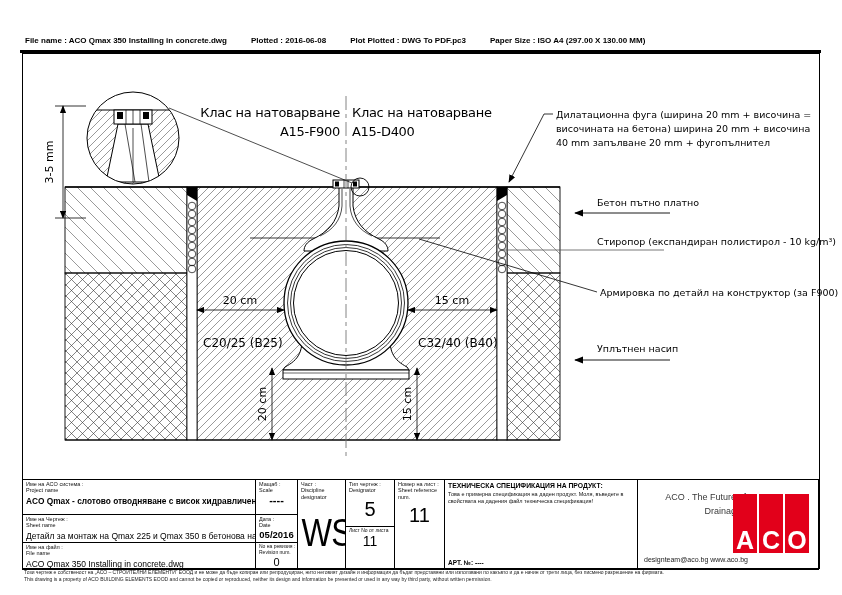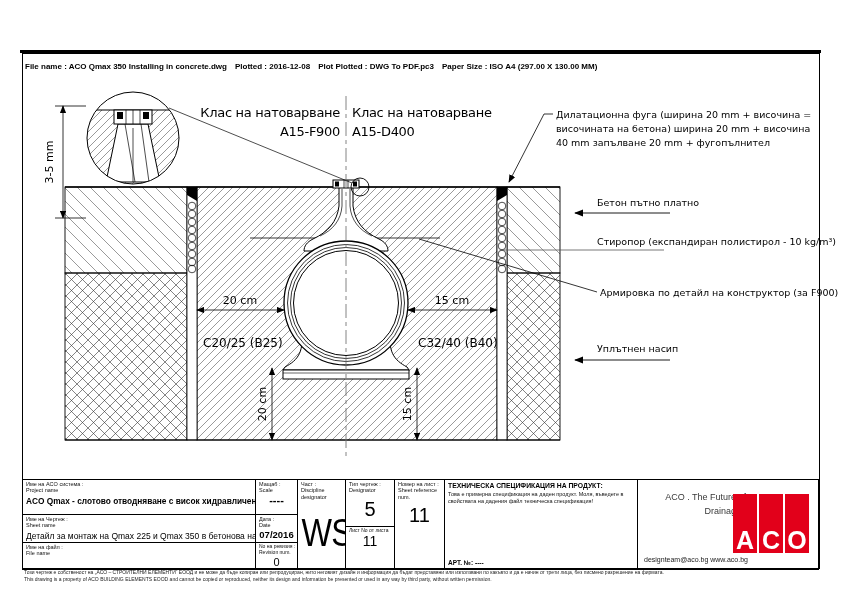--- a/index.html
+++ b/index.html
@@ -4,21 +4,21 @@
 <style>
   html,body{margin:0;padding:0;}
   body{
     width:842px;height:595px;position:relative;background:#fff;
     font-family:"Liberation Sans","DejaVu Sans",sans-serif;color:#000;
     overflow:hidden;
   }
   
   .plot-header{
     position:absolute;left:25px;top:36px;width:800px;
-    font-size:8px;font-weight:bold;letter-spacing:0;display:flex;gap:8px;white-space:nowrap;margin-top:26px;
+    font-size:8px;font-weight:bold;letter-spacing:0;display:flex;gap:24px;white-space:nowrap;
   }
   .plot-rule{position:absolute;left:20px;top:50px;width:801px;height:3px;background:#000;}
   
   .sheet-frame{position:absolute;left:22px;top:53px;width:796px;height:514px;border:1px solid #000;}
   
   .draw{position:absolute;left:22px;top:54px;width:798px;height:425px;overflow:visible;}
   svg text{font-family:"DejaVu Sans","Liberation Sans",sans-serif;fill:#000;}
   .t-class{font-size:13px;letter-spacing:-0.3px;}
   .t-dim{font-size:11px;}
   .t-mat{font-size:12px;}
@@ -42,21 +42,21 @@
   .logo .bar{flex:1;position:relative;}
   .logo .bar span{position:absolute;left:0;right:0;bottom:0;text-align:center;color:#fff;font-size:25px;font-weight:bold;line-height:1;font-family:"Liberation Sans",sans-serif;}
   
   .foot{position:absolute;left:24px;top:569px;width:800px;font-size:5px;line-height:1.3;color:#222;white-space:nowrap;}
 </style>
 </head>
 <body>
 
 <div class="plot-header">
   <span>File name : ACO Qmax 350 Installing in concrete.dwg</span>
-  <span>Plotted : 2016-12-08</span>
+  <span>Plotted : 2016-06-08</span>
   <span>Plot Plotted : DWG To PDF.pc3</span>
   <span>Paper Size : ISO A4 (297.00 X 130.00 MM)</span>
 </div>
 <div class="plot-rule"></div>
 <div class="sheet-frame"></div>
 
 <svg class="draw" viewBox="0 0 798 425" xmlns="http://www.w3.org/2000/svg">
   <defs>
     <pattern id="hatchF" width="8" height="8" patternUnits="userSpaceOnUse">
       <path d="M0,8 L8,0" stroke="#555" stroke-width="0.6"></path>
@@ -233,33 +233,34 @@
   <div class="cell first" style="left:0;top:34px;width:232px;height:28px;">
     <div class="lbl">
       <span>Име на Чертеж :</span><br><span>Sheet name</span>
     </div>
     <div class="val-med">Детайл за монтаж на Qmax 225 и Qmax 350 в бетонова настилка</div>
   </div>
   <div class="cell first" style="left:0;top:62px;width:232px;height:26px;">
     <div class="lbl">
       <span>Име на файл :</span><br><span>File name</span>
     </div>
+    <div class="val-med">ACO Qmax 350 Installing in concrete.dwg</div>
   </div>
 
   <div class="cell toprow" style="left:232px;top:0;width:42px;height:34px;">
     <div class="lbl">
       <span>Мащаб :</span><br><span>Scale</span>
     </div>
     <div class="val-center">----</div>
   </div>
   <div class="cell" style="left:232px;top:34px;width:42px;height:28px;">
     <div class="lbl">
       <span>Дата :</span><br><span>Date</span>
     </div>
-    <div class="val-center" style="font-size:9.5px;">07/2016</div>
+    <div class="val-center" style="font-size:9.5px;">05/2016</div>
   </div>
   <div class="cell" style="left:232px;top:62px;width:42px;height:26px;">
     <div class="lbl" style="font-size:5px;">
       <span>No на ревизия :</span><br><span>Revision num.</span>
     </div>
     <div class="val-center" style="font-weight:normal;">0</div>
   </div>
 
   <div class="cell toprow" style="left:274px;top:0;width:48px;height:88px;">
     <div class="lbl">

